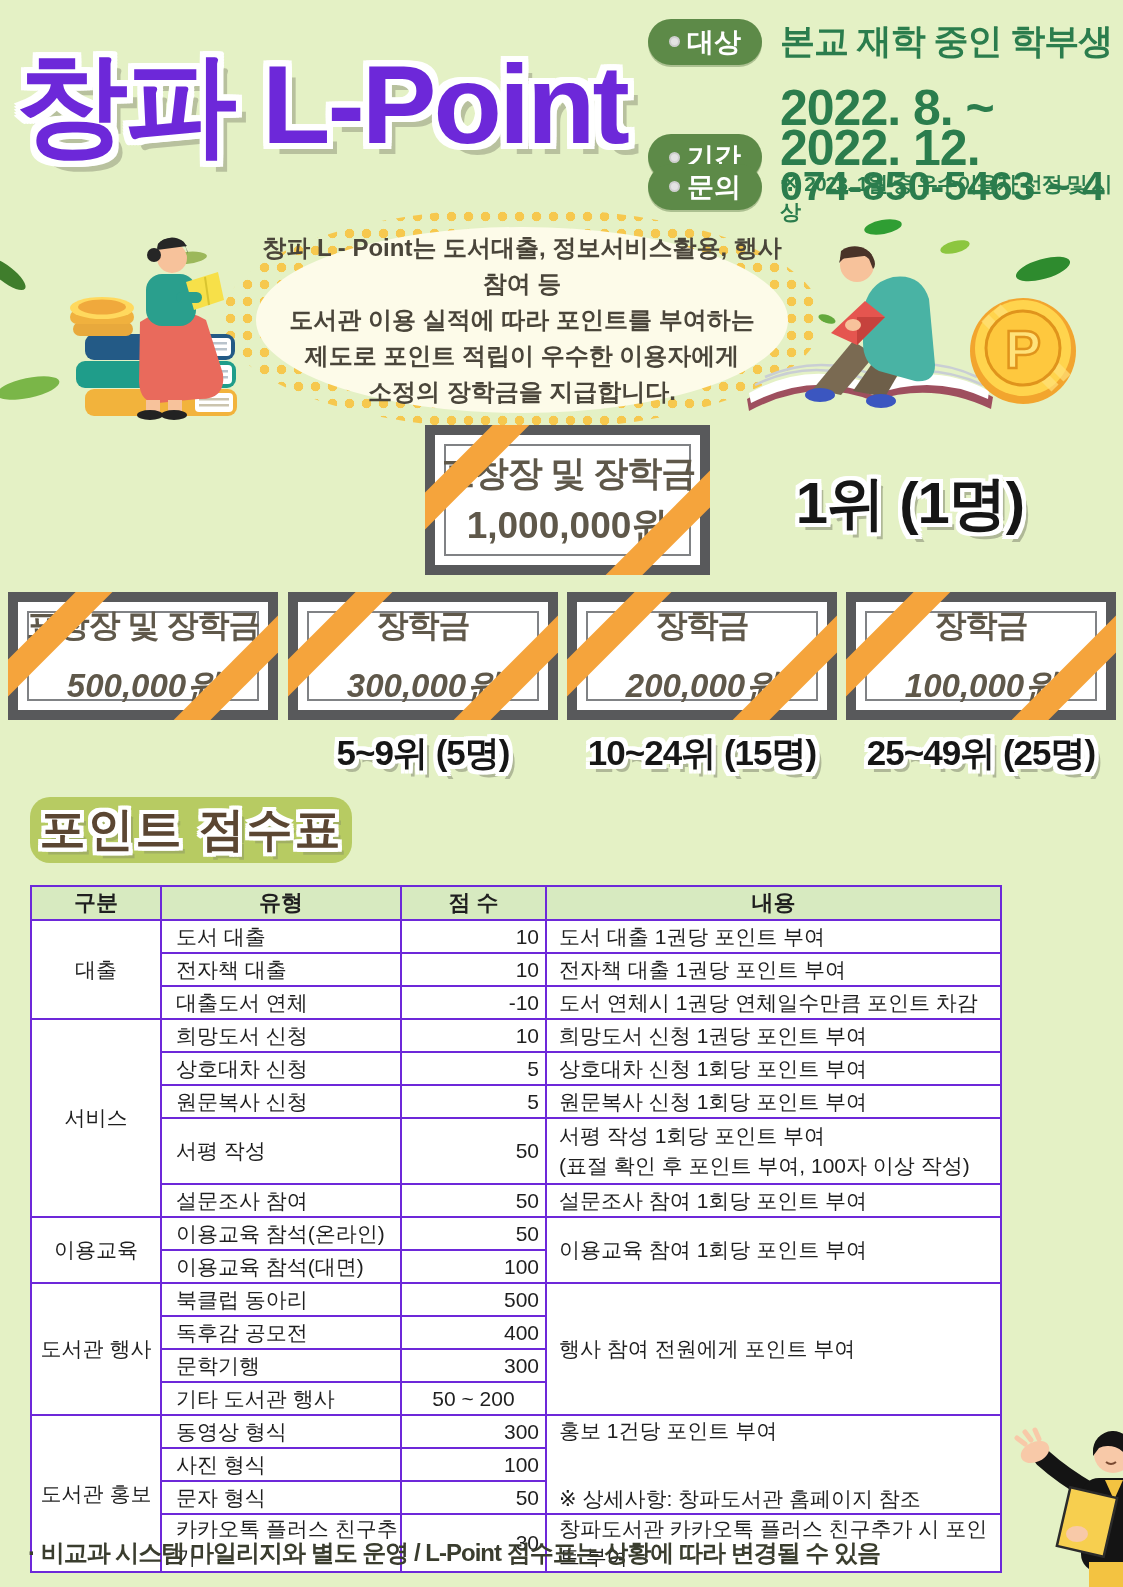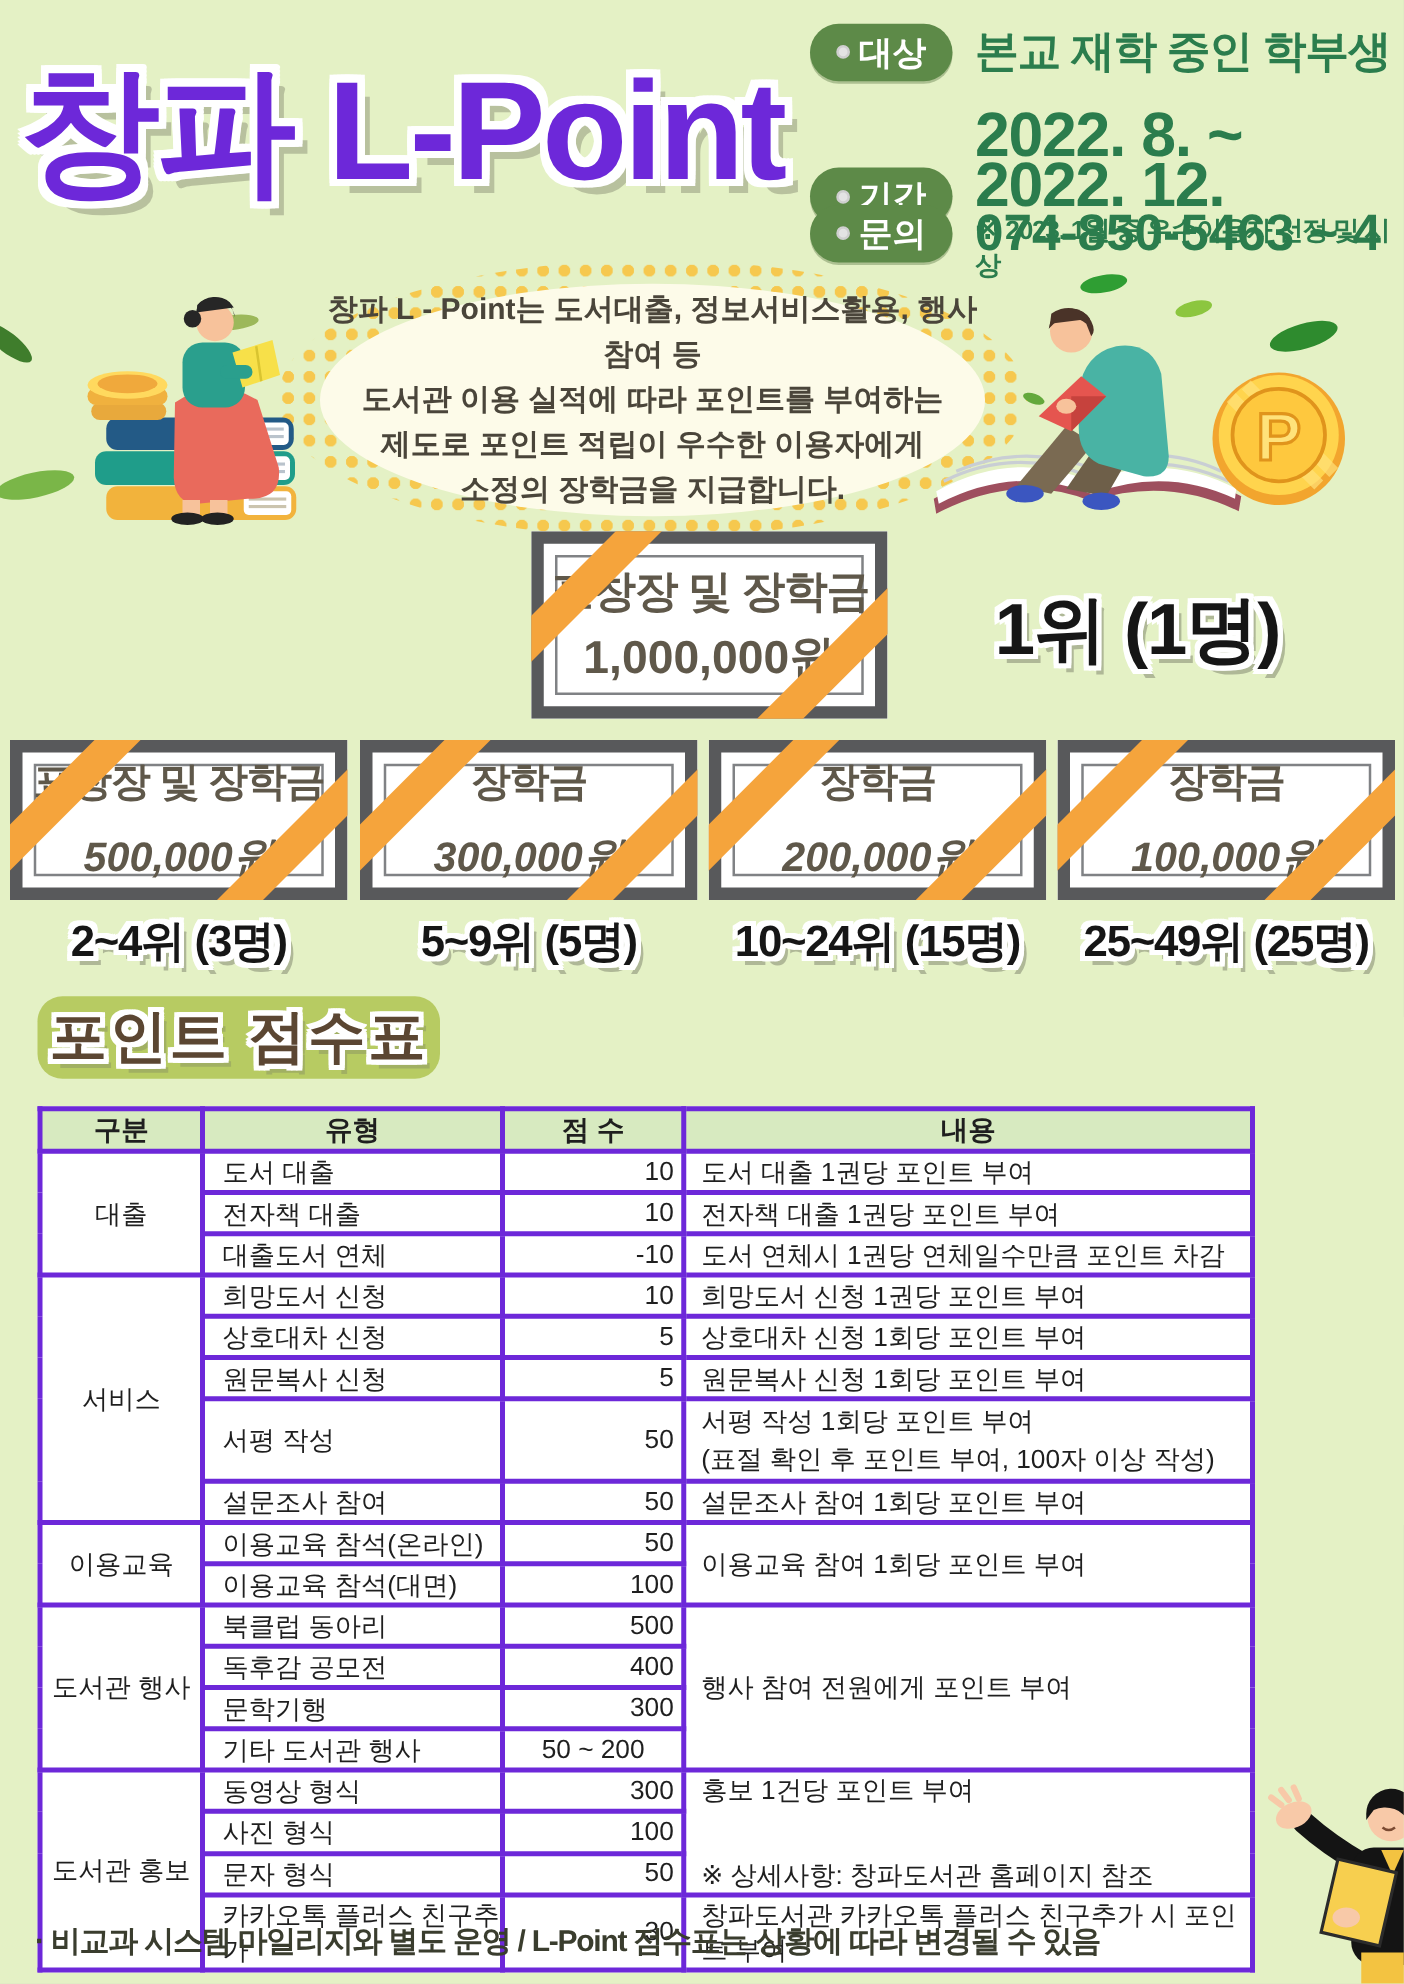--- a/index.html
+++ b/index.html
@@ -92,21 +92,21 @@
   }
   .grand-rank { left:715px; top:465px; width:390px; font-size:58px; }
   .small-rank { top:730px; width:270px; font-size:35px; }
   .rank-p1 { left:8px; } .rank-p2 { left:288px; } .rank-p3 { left:567px; } .rank-p4 { left:846px; }
   
   .score-table {
     position:absolute; left:30px; top:885px; width:970px;
     border-collapse:collapse; table-layout:fixed;
     font-size:21px; color:#1f1f1f; background:#fff;
   }
-  .score-table th, .score-table td { border:4px solid #6d28d9; }
+  .score-table th, .score-table td { border:2px solid #6d28d9; }
   .score-table { border:2px solid #6f6f6f; }
   .score-table th {
     background:#d7eac0; height:34px; font-weight:bold; font-size:22px; text-align:center;
   }
   .score-table td { height:33px; }
   .cell-group { text-align:center; }
   .cell-type { text-align:left; padding-left:14px; }
   .cell-score { text-align:right; padding-right:6px; }
   .cell-score.center { text-align:center; padding-right:0; }
   .cell-content { text-align:left; padding-left:12px; }
@@ -285,21 +285,20 @@
     <div class="frame-inner"></div>
       <div class="frame-outer"></div>
     <div class="prize-text">
       <div class="prize-title">장학금</div>
       <div class="prize-amount">100,000원</div>
     </div>
     <div class="ribbon tl"></div>
     <div class="ribbon br"></div>
   </div>
 
-  <div class="rank small-rank rank-p1">2~4위 (3명)</div>
   <div class="rank small-rank rank-p2">5~9위 (5명)</div>
   <div class="rank small-rank rank-p3">10~24위 (15명)</div>
   <div class="rank small-rank rank-p4">25~49위 (25명)</div>
 
   <div class="band band2">포인트 점수표</div>
 
   <table class="score-table">
     <colgroup>
       <col class="col-group">
         <col class="col-type">

